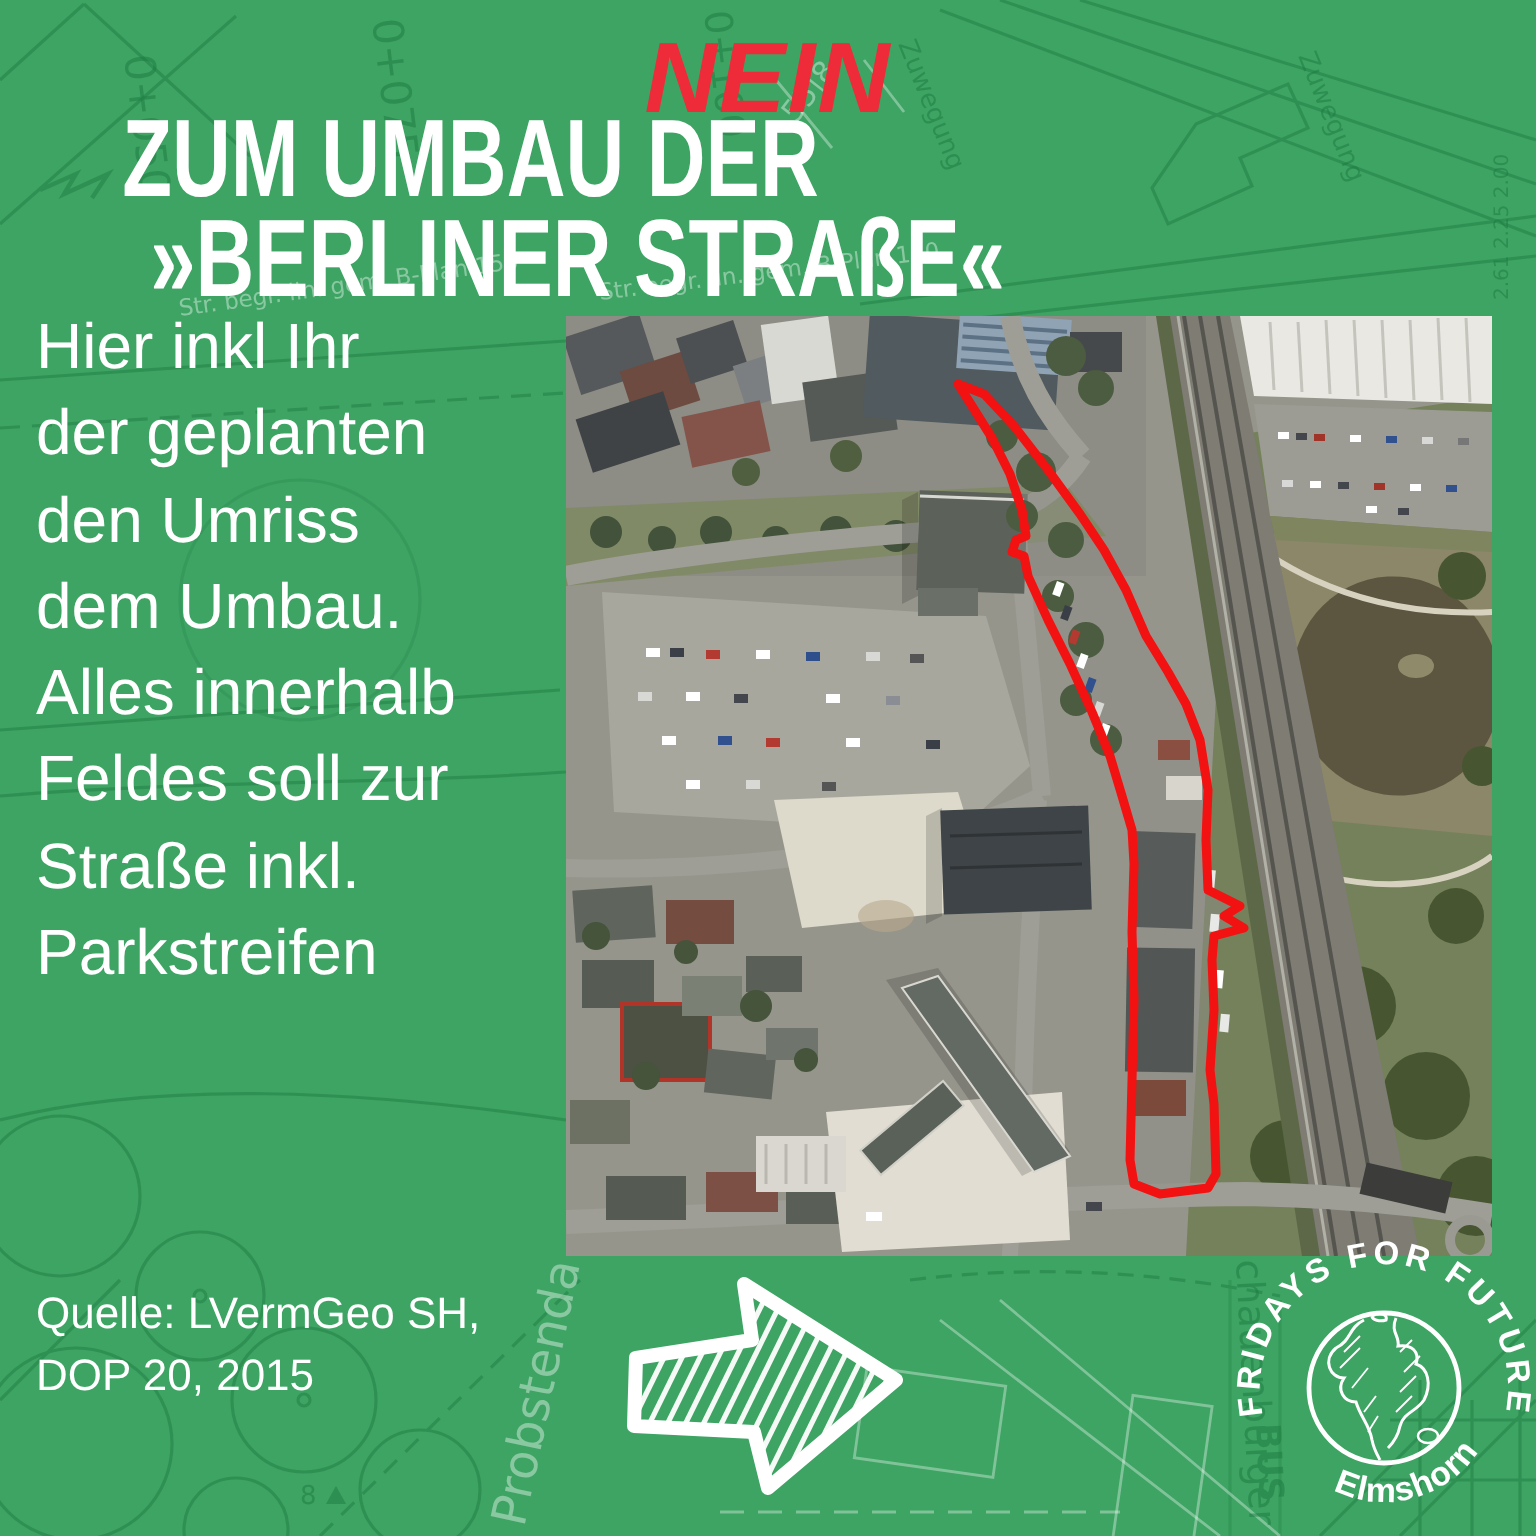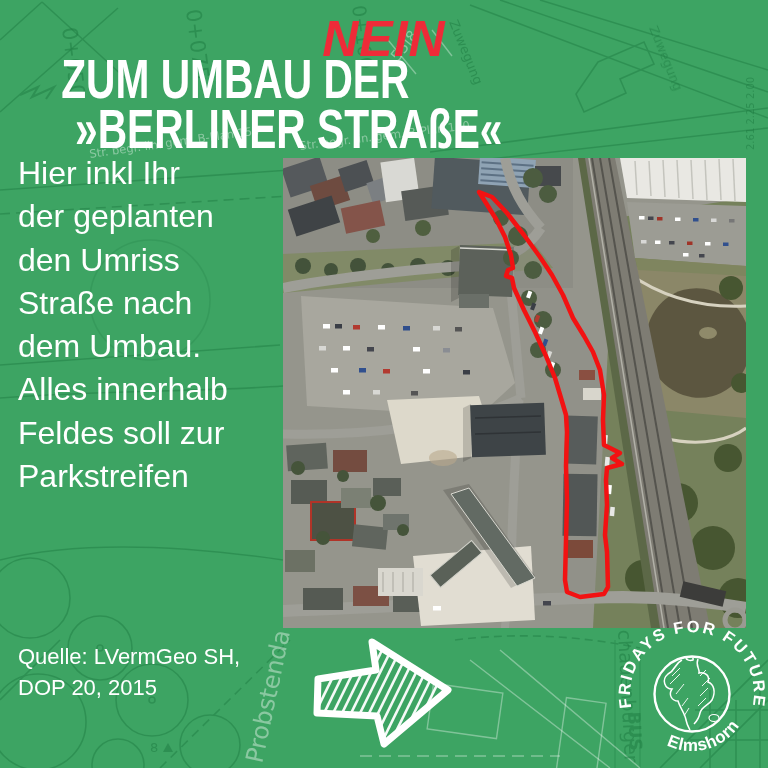--- a/index.html
+++ b/index.html
@@ -299,24 +299,24 @@
   <div class="headline-no">NEIN</div>
   <div class="headline">
     <div><span class="cond">ZUM UMBAU DER</span></div>
     <div><span class="cond">»BERLINER STRAßE«</span></div>
   </div>
 
   <div class="body-text">
     <div>Hier inkl Ihr</div>
     <div>der geplanten</div>
     <div>den Umriss</div>
-    <div>Straße nach</div>
     <div>dem Umbau.</div>
     <div>Alles innerhalb</div>
     <div>Feldes soll zur</div>
+    <div>Straße inkl.</div>
     <div>Parkstreifen</div>
   </div>
 
   <div class="source">
     <div>Quelle: LVermGeo SH,</div>
     <div>DOP 20, 2015</div>
   </div>
 
   <svg class="foreground" width="768" height="768" viewBox="0 0 768 768">
     <defs>

